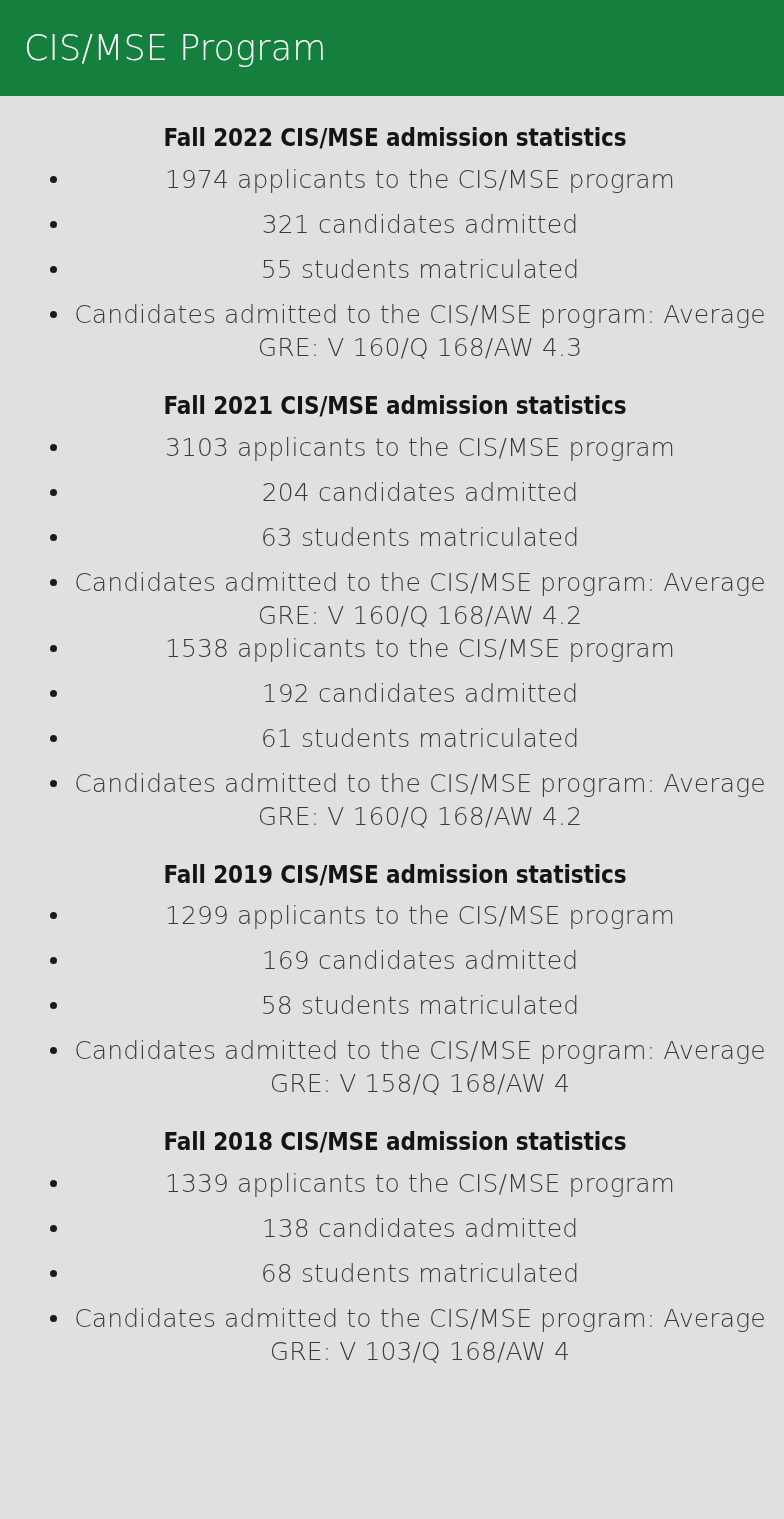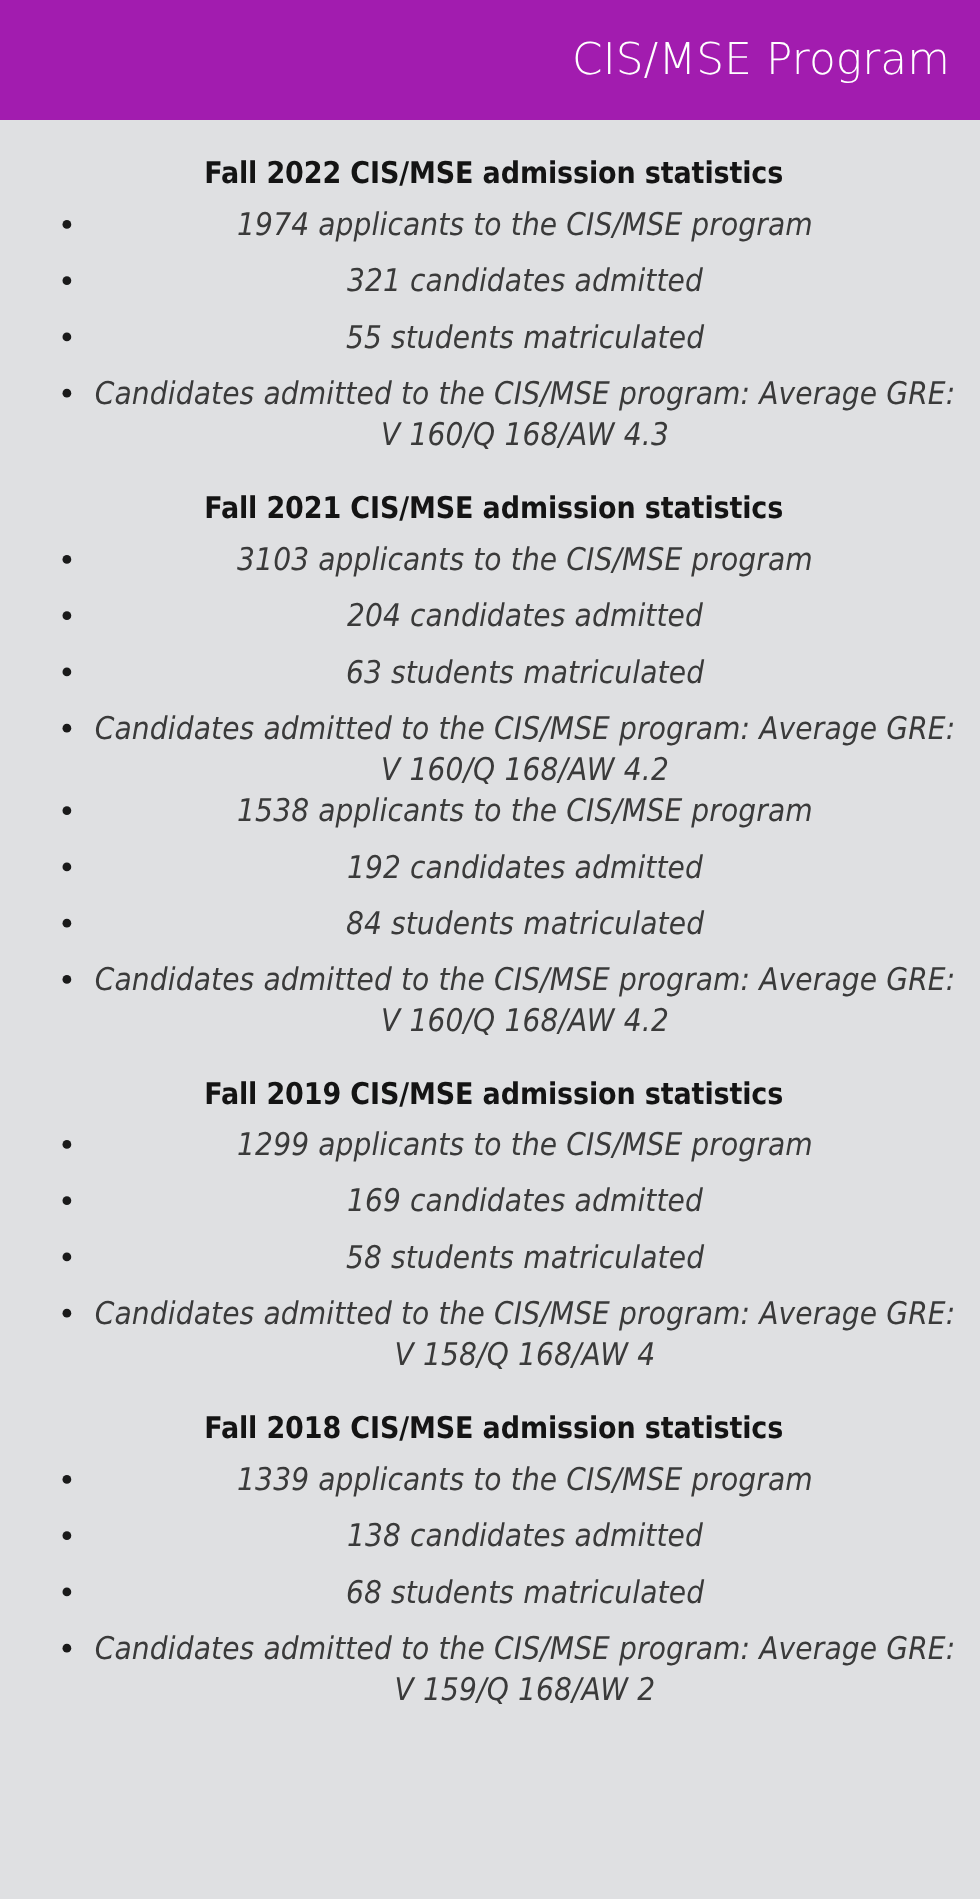--- a/index.html
+++ b/index.html
@@ -16,27 +16,26 @@
   .page {
     width: 784px;
     min-height: 1519px;
     background: #dfe0e2;
     overflow: hidden;
     position: relative;
   }
 
   
   .header-banner {
-    background: #a21caf;
+    background: #15803d;
     height: 96px;
     box-sizing: border-box;
     display: flex;
     align-items: center;
     padding: 0 24px;
-    justify-content: flex-end;
   }
   .header-title {
     color: #ffffff;
     font-size: 35px;
     font-weight: 300;
     letter-spacing: 0.1px;
     line-height: 1.1;
     margin: 0;
     font-family: "DejaVu Sans", sans-serif;
     font-stretch: condensed;
@@ -89,21 +88,20 @@
     position: absolute;
     left: 28px;
     top: 0.52em;
     width: 7px;
     height: 7px;
     background: #1a1a1a;
     border-radius: 50%;
   }
   .stat-item .item-text {
     display: block;
-    font-style: italic;
   }
 </style>
 </head>
 <body>
 
 <div class="page">
 
   <div class="header-banner">
     <h1 class="header-title">CIS/MSE Program</h1>
   </div>
@@ -157,21 +155,21 @@
           <li class="stat-item">
             <span class="bullet"></span>
             <span class="item-text">1538 applicants to the CIS/MSE program</span>
           </li>
           <li class="stat-item">
             <span class="bullet"></span>
             <span class="item-text">192 candidates admitted</span>
           </li>
           <li class="stat-item">
             <span class="bullet"></span>
-            <span class="item-text">84 students matriculated</span>
+            <span class="item-text">61 students matriculated</span>
           </li>
           <li class="stat-item">
             <span class="bullet"></span>
             <span class="item-text">Candidates admitted to the CIS/MSE program: Average GRE: V 160/Q 168/AW 4.2</span>
           </li>
         </ul>
       </section>
       <section class="stat-section">
         <h2 class="section-heading">Fall 2019 CIS/MSE admission statistics</h2>
         <ul class="stat-list">
@@ -203,19 +201,19 @@
           <li class="stat-item">
             <span class="bullet"></span>
             <span class="item-text">138 candidates admitted</span>
           </li>
           <li class="stat-item">
             <span class="bullet"></span>
             <span class="item-text">68 students matriculated</span>
           </li>
           <li class="stat-item">
             <span class="bullet"></span>
-            <span class="item-text">Candidates admitted to the CIS/MSE program: Average GRE: V 159/Q 168/AW 2</span>
+            <span class="item-text">Candidates admitted to the CIS/MSE program: Average GRE: V 103/Q 168/AW 4</span>
           </li>
         </ul>
       </section>
     </div>
 
 </div>
 
 </body></html>

